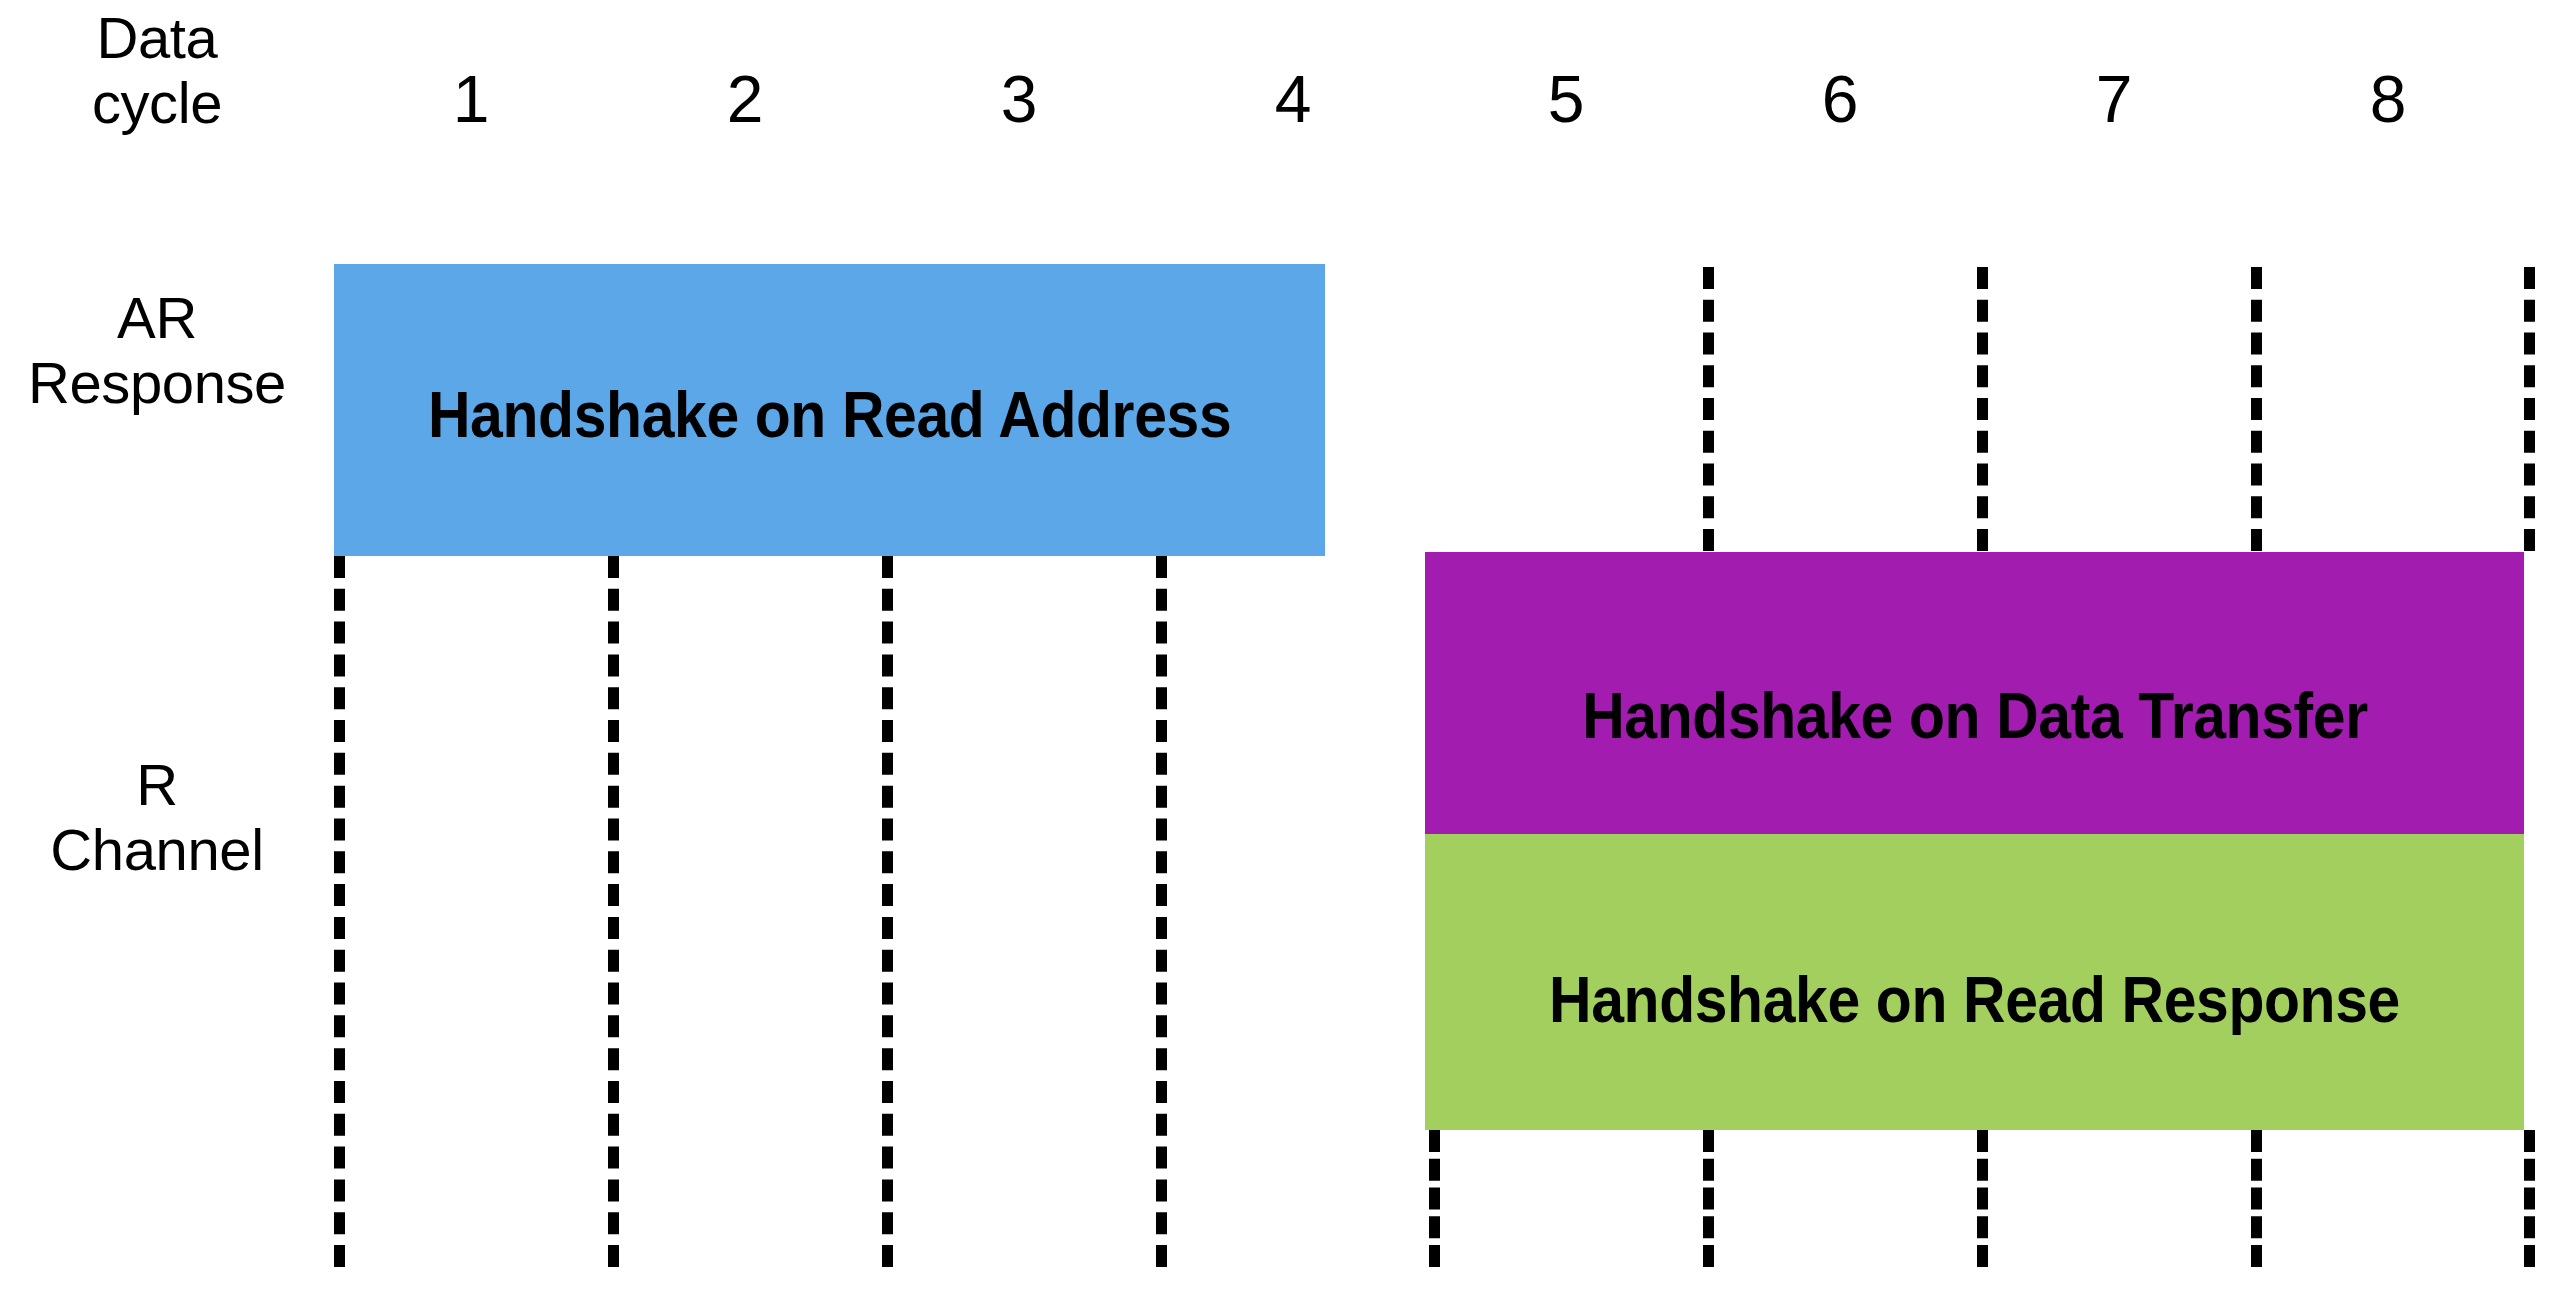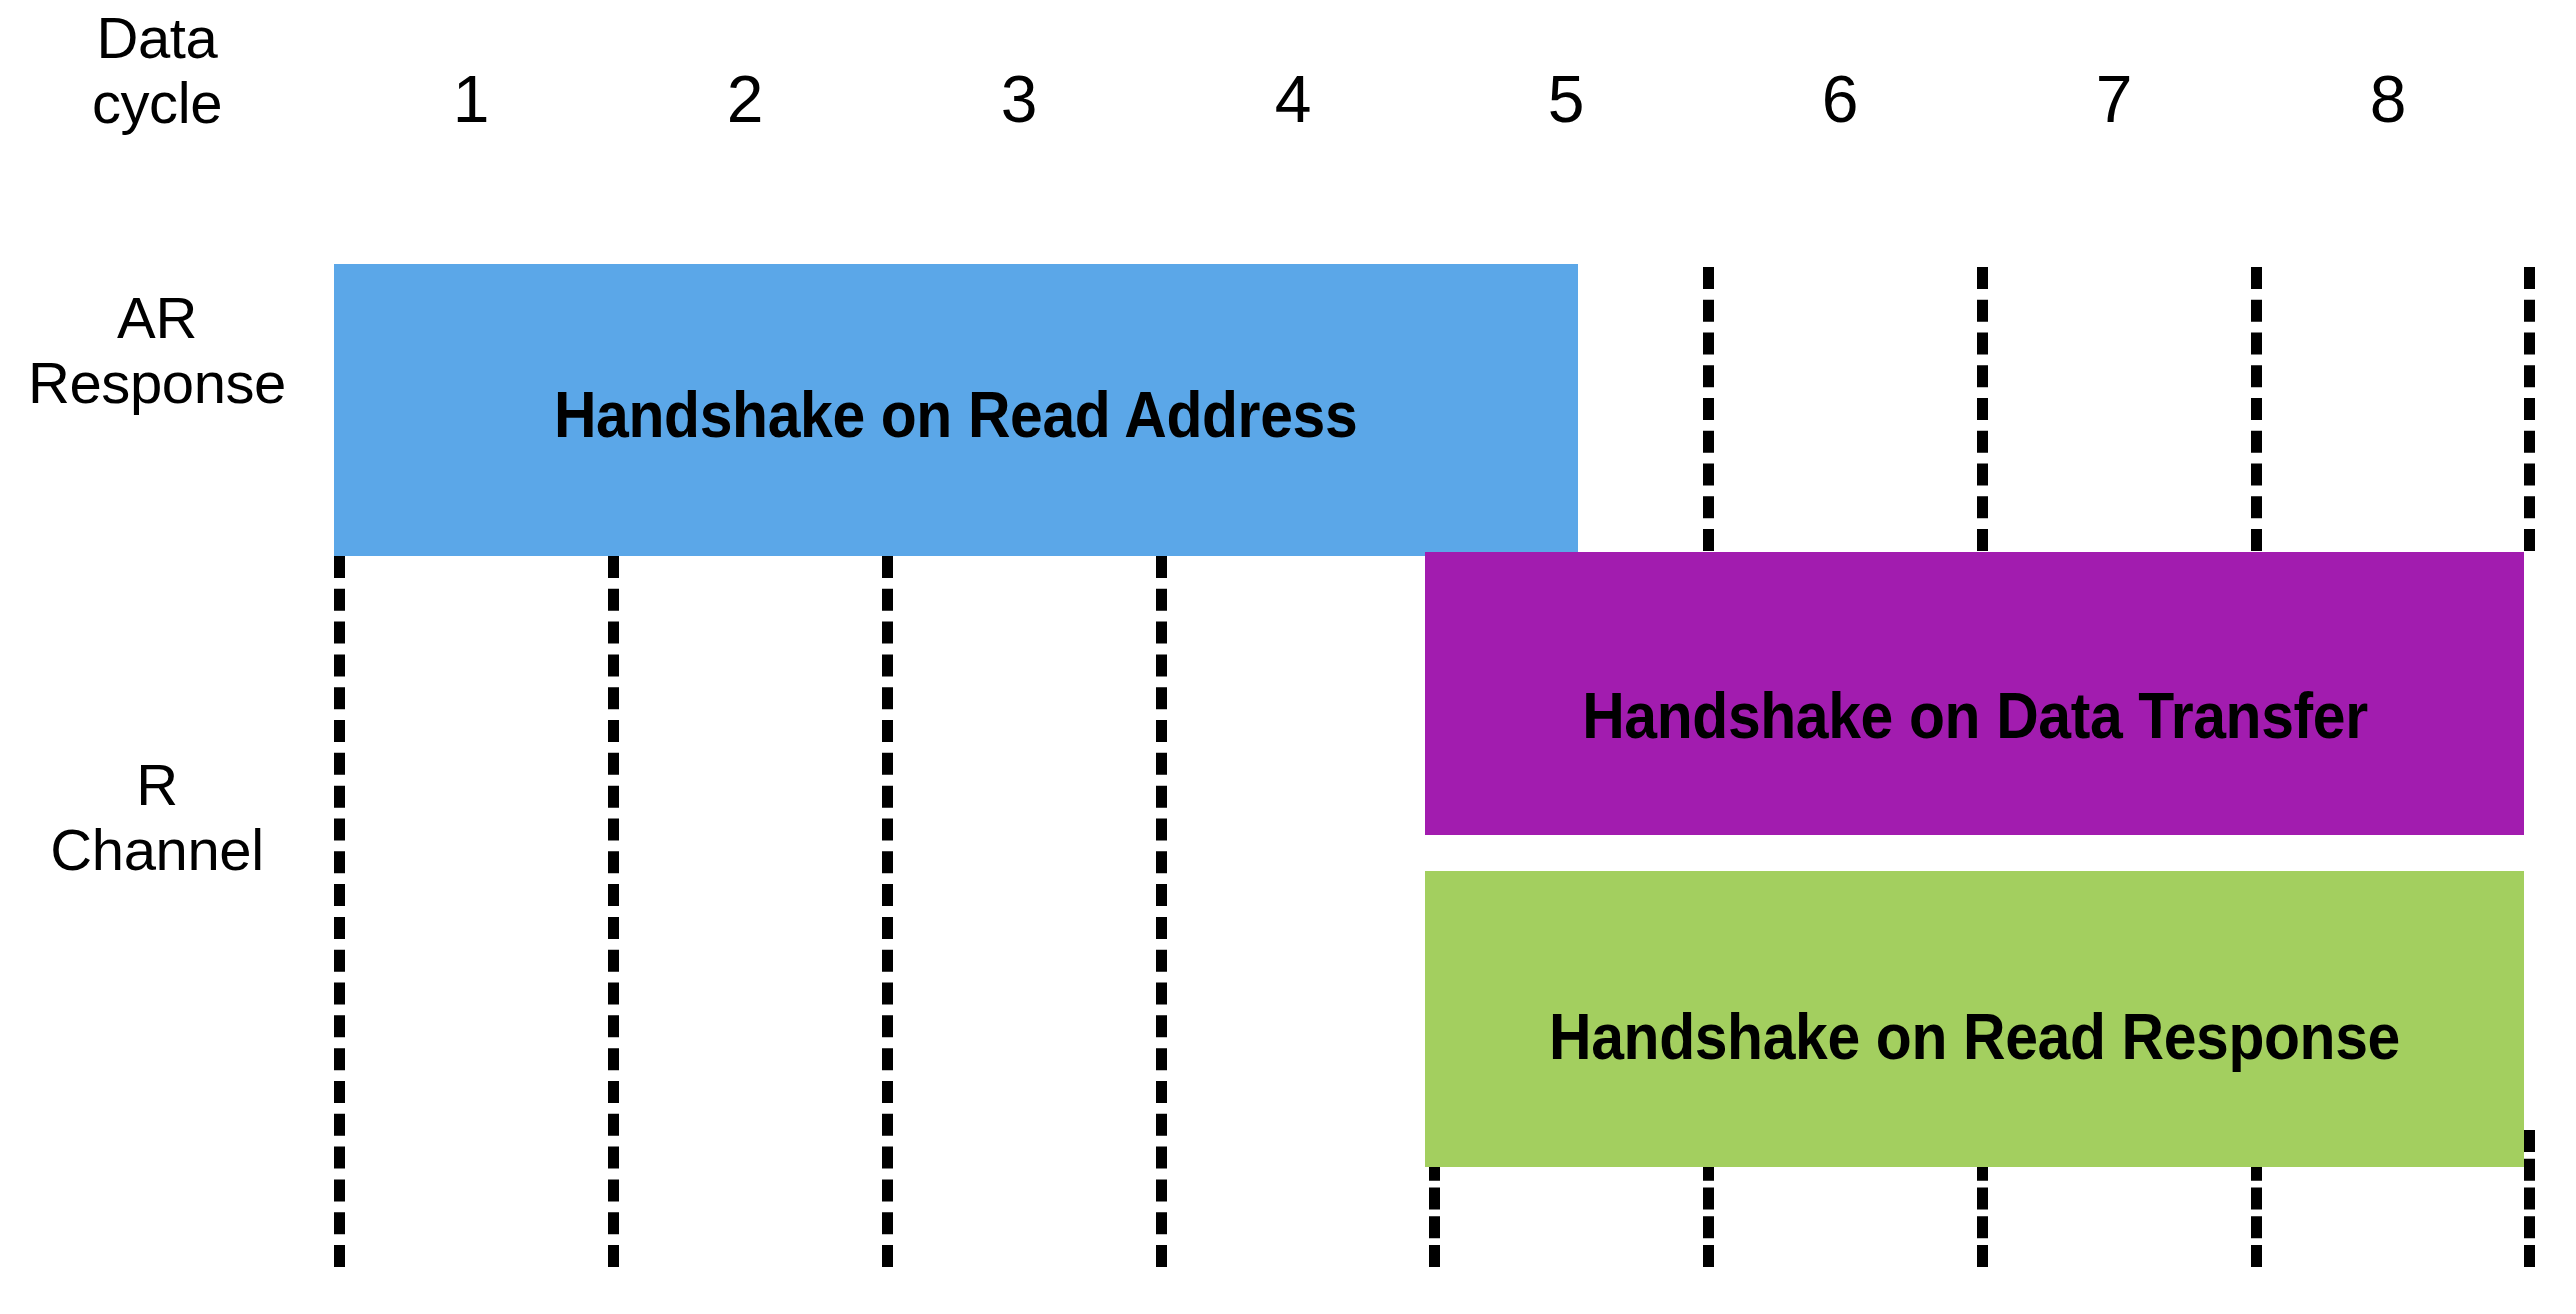--- a/index.html
+++ b/index.html
@@ -76,40 +76,40 @@
     font-weight: 700;
     font-size: 64px;
     color: #000000;
     white-space: nowrap;
     letter-spacing: -0.4px;
     transform: scaleX(0.92);
   }
   #bar-ar-handshake {
     left: 334px;
     top: 264px;
-    width: 1244px;
+    width: 991px;
     height: 292px;
   }
   #bar-ar-handshake .bar-text {
     position: relative;
     top: 4.8px;
   }
   #bar-data-transfer {
     left: 1425px;
     top: 552px;
     width: 1099px;
     height: 283px;
   }
   #bar-data-transfer .bar-text {
     position: relative;
     top: 22.5px;
   }
   #bar-read-response {
     left: 1425px;
-    top: 871px;
+    top: 834px;
     width: 1099px;
     height: 296px;
   }
   #bar-read-response .bar-text {
     position: relative;
     top: 17.7px;
   }
 </style>
 </head>
 <body>

